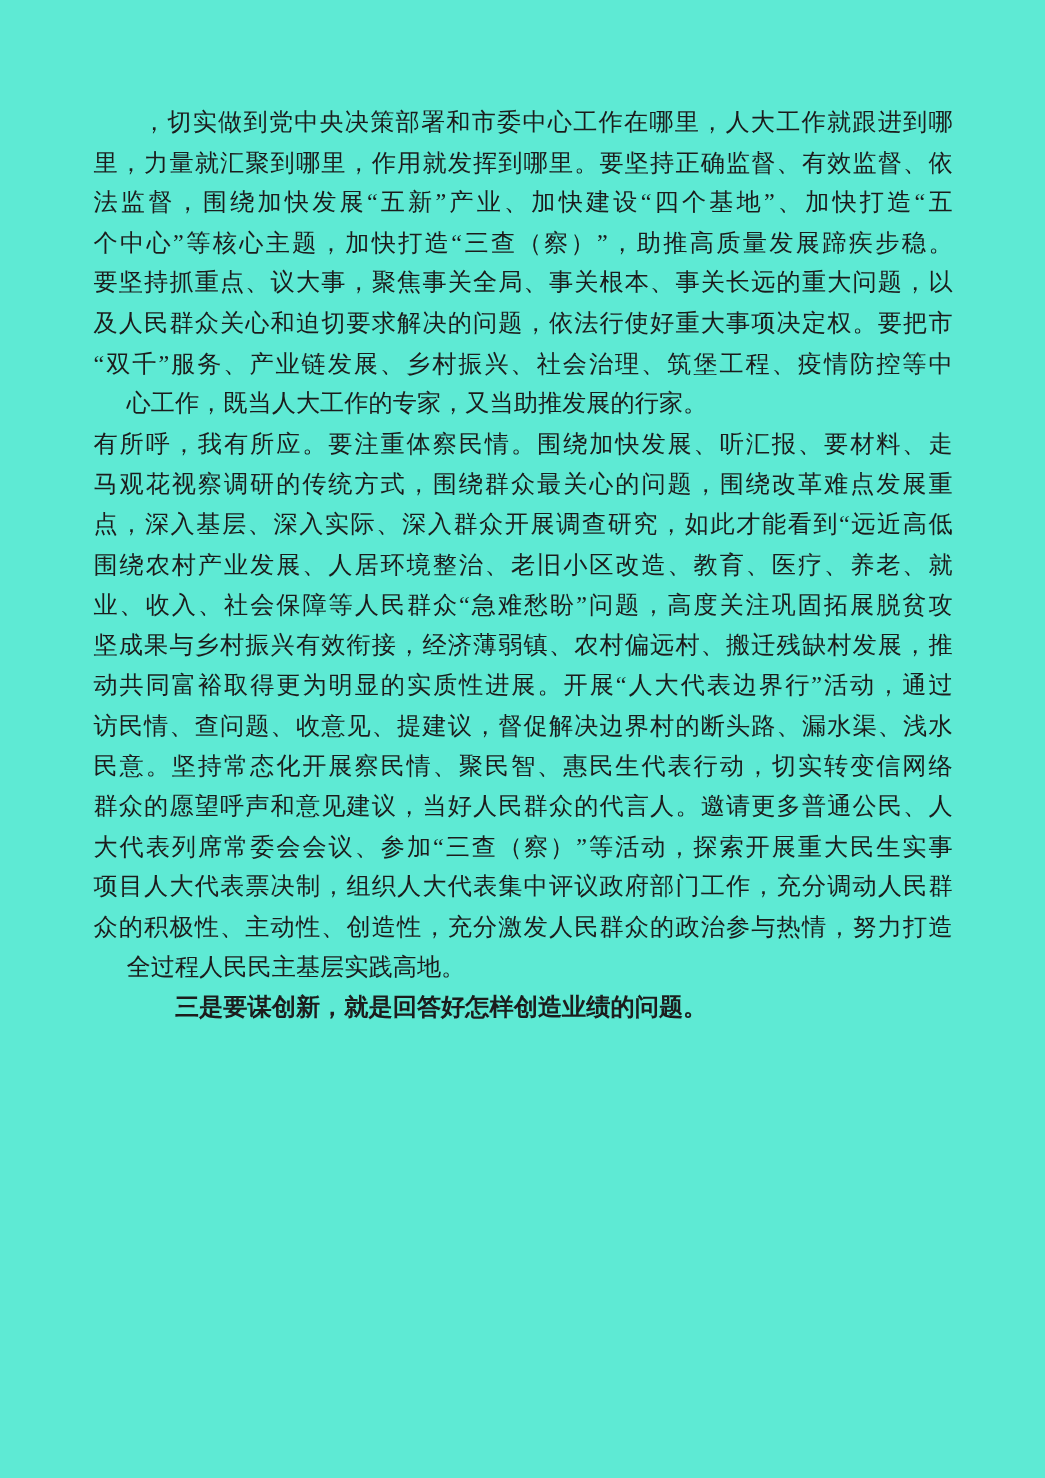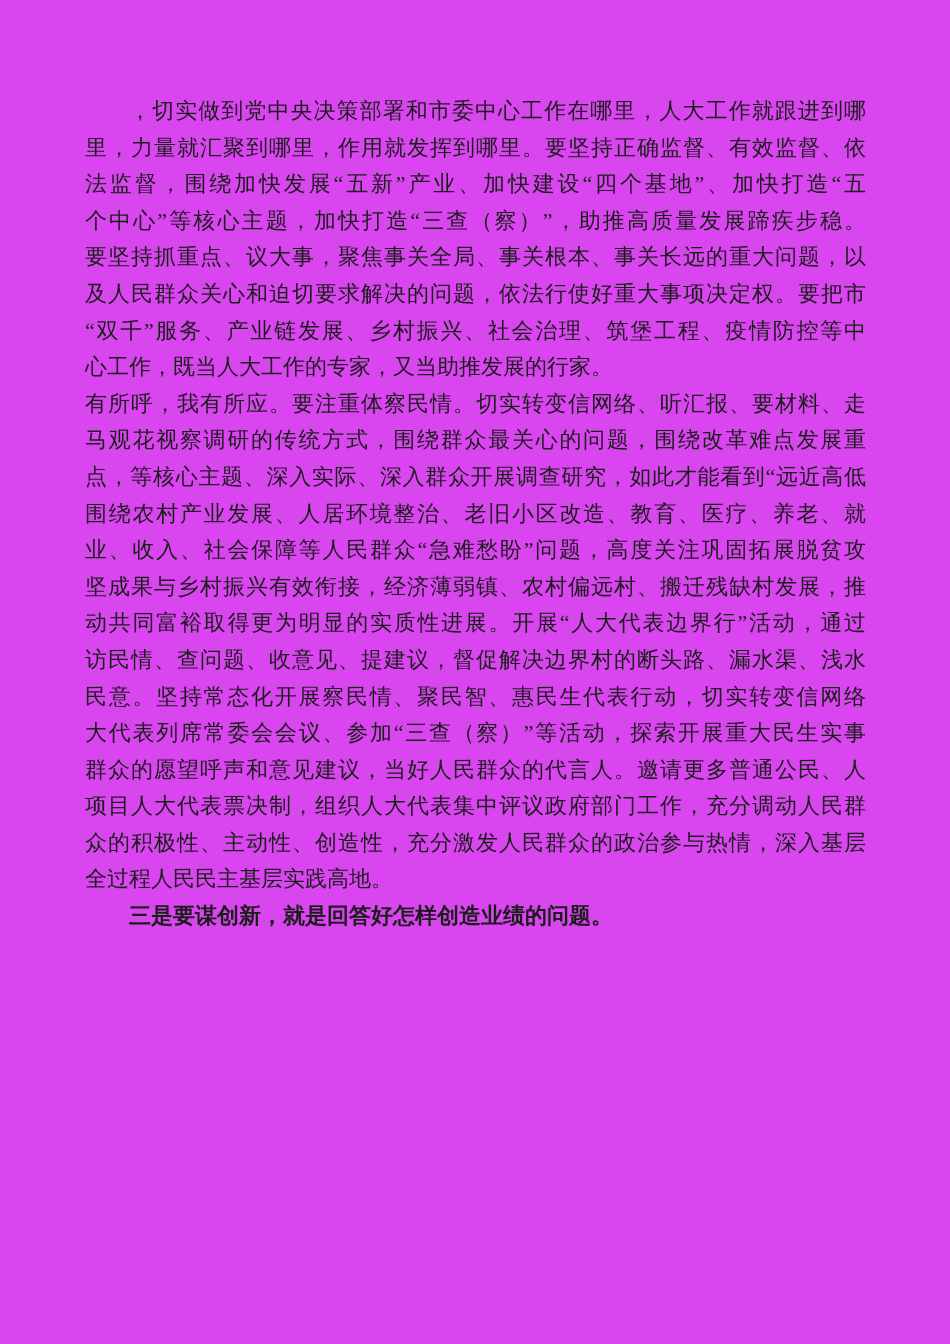--- a/index.html
+++ b/index.html
@@ -37,56 +37,57 @@
     text-align: justify;
     text-align-last: justify;
     height: 36.6px;
     overflow: visible;
   }
   .line.indent {
     text-indent: 44px;
   }
   .line.last {
     text-align-last: left;
+    margin-left: 30px;
   }
   .seg {
     font-weight: 400;
   }
   .seg.bold {
     font-weight: 700;
   }
 </style>
 </head>
 <body>
 
-<div class="page" style="background: #d946ef;">
+<div class="page" style="background: #5eead4;">
   <div class="doc-body" style="color: rgb(28, 28, 28);">
       <div class="paragraph">
         <div class="line indent"><span class="seg">，切实做到党中央决策部署和市委中心工作在哪里，人大工作就跟进到哪</span></div>
         <div class="line"><span class="seg">里，力量就汇聚到哪里，作用就发挥到哪里。要坚持正确监督、有效监督、依</span></div>
         <div class="line"><span class="seg">法监督，围绕加快发展“五新”产业、加快建设“四个基地”、加快打造“五</span></div>
         <div class="line"><span class="seg">个中心”等核心主题，加快打造“三查（察）”，助推高质量发展蹄疾步稳。</span></div>
         <div class="line"><span class="seg">要坚持抓重点、议大事，聚焦事关全局、事关根本、事关长远的重大问题，以</span></div>
         <div class="line"><span class="seg">及人民群众关心和迫切要求解决的问题，依法行使好重大事项决定权。要把市</span></div>
         <div class="line"><span class="seg">“双千”服务、产业链发展、乡村振兴、社会治理、筑堡工程、疫情防控等中</span></div>
         <div class="line last"><span class="seg">心工作，既当人大工作的专家，又当助推发展的行家。</span></div>
       </div>
       <div class="paragraph">
-        <div class="line"><span class="seg">有所呼，我有所应。要注重体察民情。切实转变信网络、听汇报、要材料、走</span></div>
+        <div class="line"><span class="seg">有所呼，我有所应。要注重体察民情。围绕加快发展、听汇报、要材料、走</span></div>
         <div class="line"><span class="seg">马观花视察调研的传统方式，围绕群众最关心的问题，围绕改革难点发展重</span></div>
-        <div class="line"><span class="seg">点，等核心主题、深入实际、深入群众开展调查研究，如此才能看到“远近高低</span></div>
+        <div class="line"><span class="seg">点，深入基层、深入实际、深入群众开展调查研究，如此才能看到“远近高低</span></div>
         <div class="line"><span class="seg">围绕农村产业发展、人居环境整治、老旧小区改造、教育、医疗、养老、就</span></div>
         <div class="line"><span class="seg">业、收入、社会保障等人民群众“急难愁盼”问题，高度关注巩固拓展脱贫攻</span></div>
         <div class="line"><span class="seg">坚成果与乡村振兴有效衔接，经济薄弱镇、农村偏远村、搬迁残缺村发展，推</span></div>
         <div class="line"><span class="seg">动共同富裕取得更为明显的实质性进展。开展“人大代表边界行”活动，通过</span></div>
         <div class="line"><span class="seg">访民情、查问题、收意见、提建议，督促解决边界村的断头路、漏水渠、浅水</span></div>
         <div class="line"><span class="seg">民意。坚持常态化开展察民情、聚民智、惠民生代表行动，切实转变信网络</span></div>
+        <div class="line"><span class="seg">群众的愿望呼声和意见建议，当好人民群众的代言人。邀请更多普通公民、人</span></div>
         <div class="line"><span class="seg">大代表列席常委会会议、参加“三查（察）”等活动，探索开展重大民生实事</span></div>
-        <div class="line"><span class="seg">群众的愿望呼声和意见建议，当好人民群众的代言人。邀请更多普通公民、人</span></div>
         <div class="line"><span class="seg">项目人大代表票决制，组织人大代表集中评议政府部门工作，充分调动人民群</span></div>
-        <div class="line"><span class="seg">众的积极性、主动性、创造性，充分激发人民群众的政治参与热情，深入基层</span></div>
+        <div class="line"><span class="seg">众的积极性、主动性、创造性，充分激发人民群众的政治参与热情，努力打造</span></div>
         <div class="line last"><span class="seg">全过程人民民主基层实践高地。</span></div>
       </div>
       <div class="paragraph">
         <div class="line indent last"><span class="seg bold">三是要谋创新，就是回答好怎样创造业绩的问题。</span></div>
       </div>
     </div>
 </div>
 
 </body></html>

